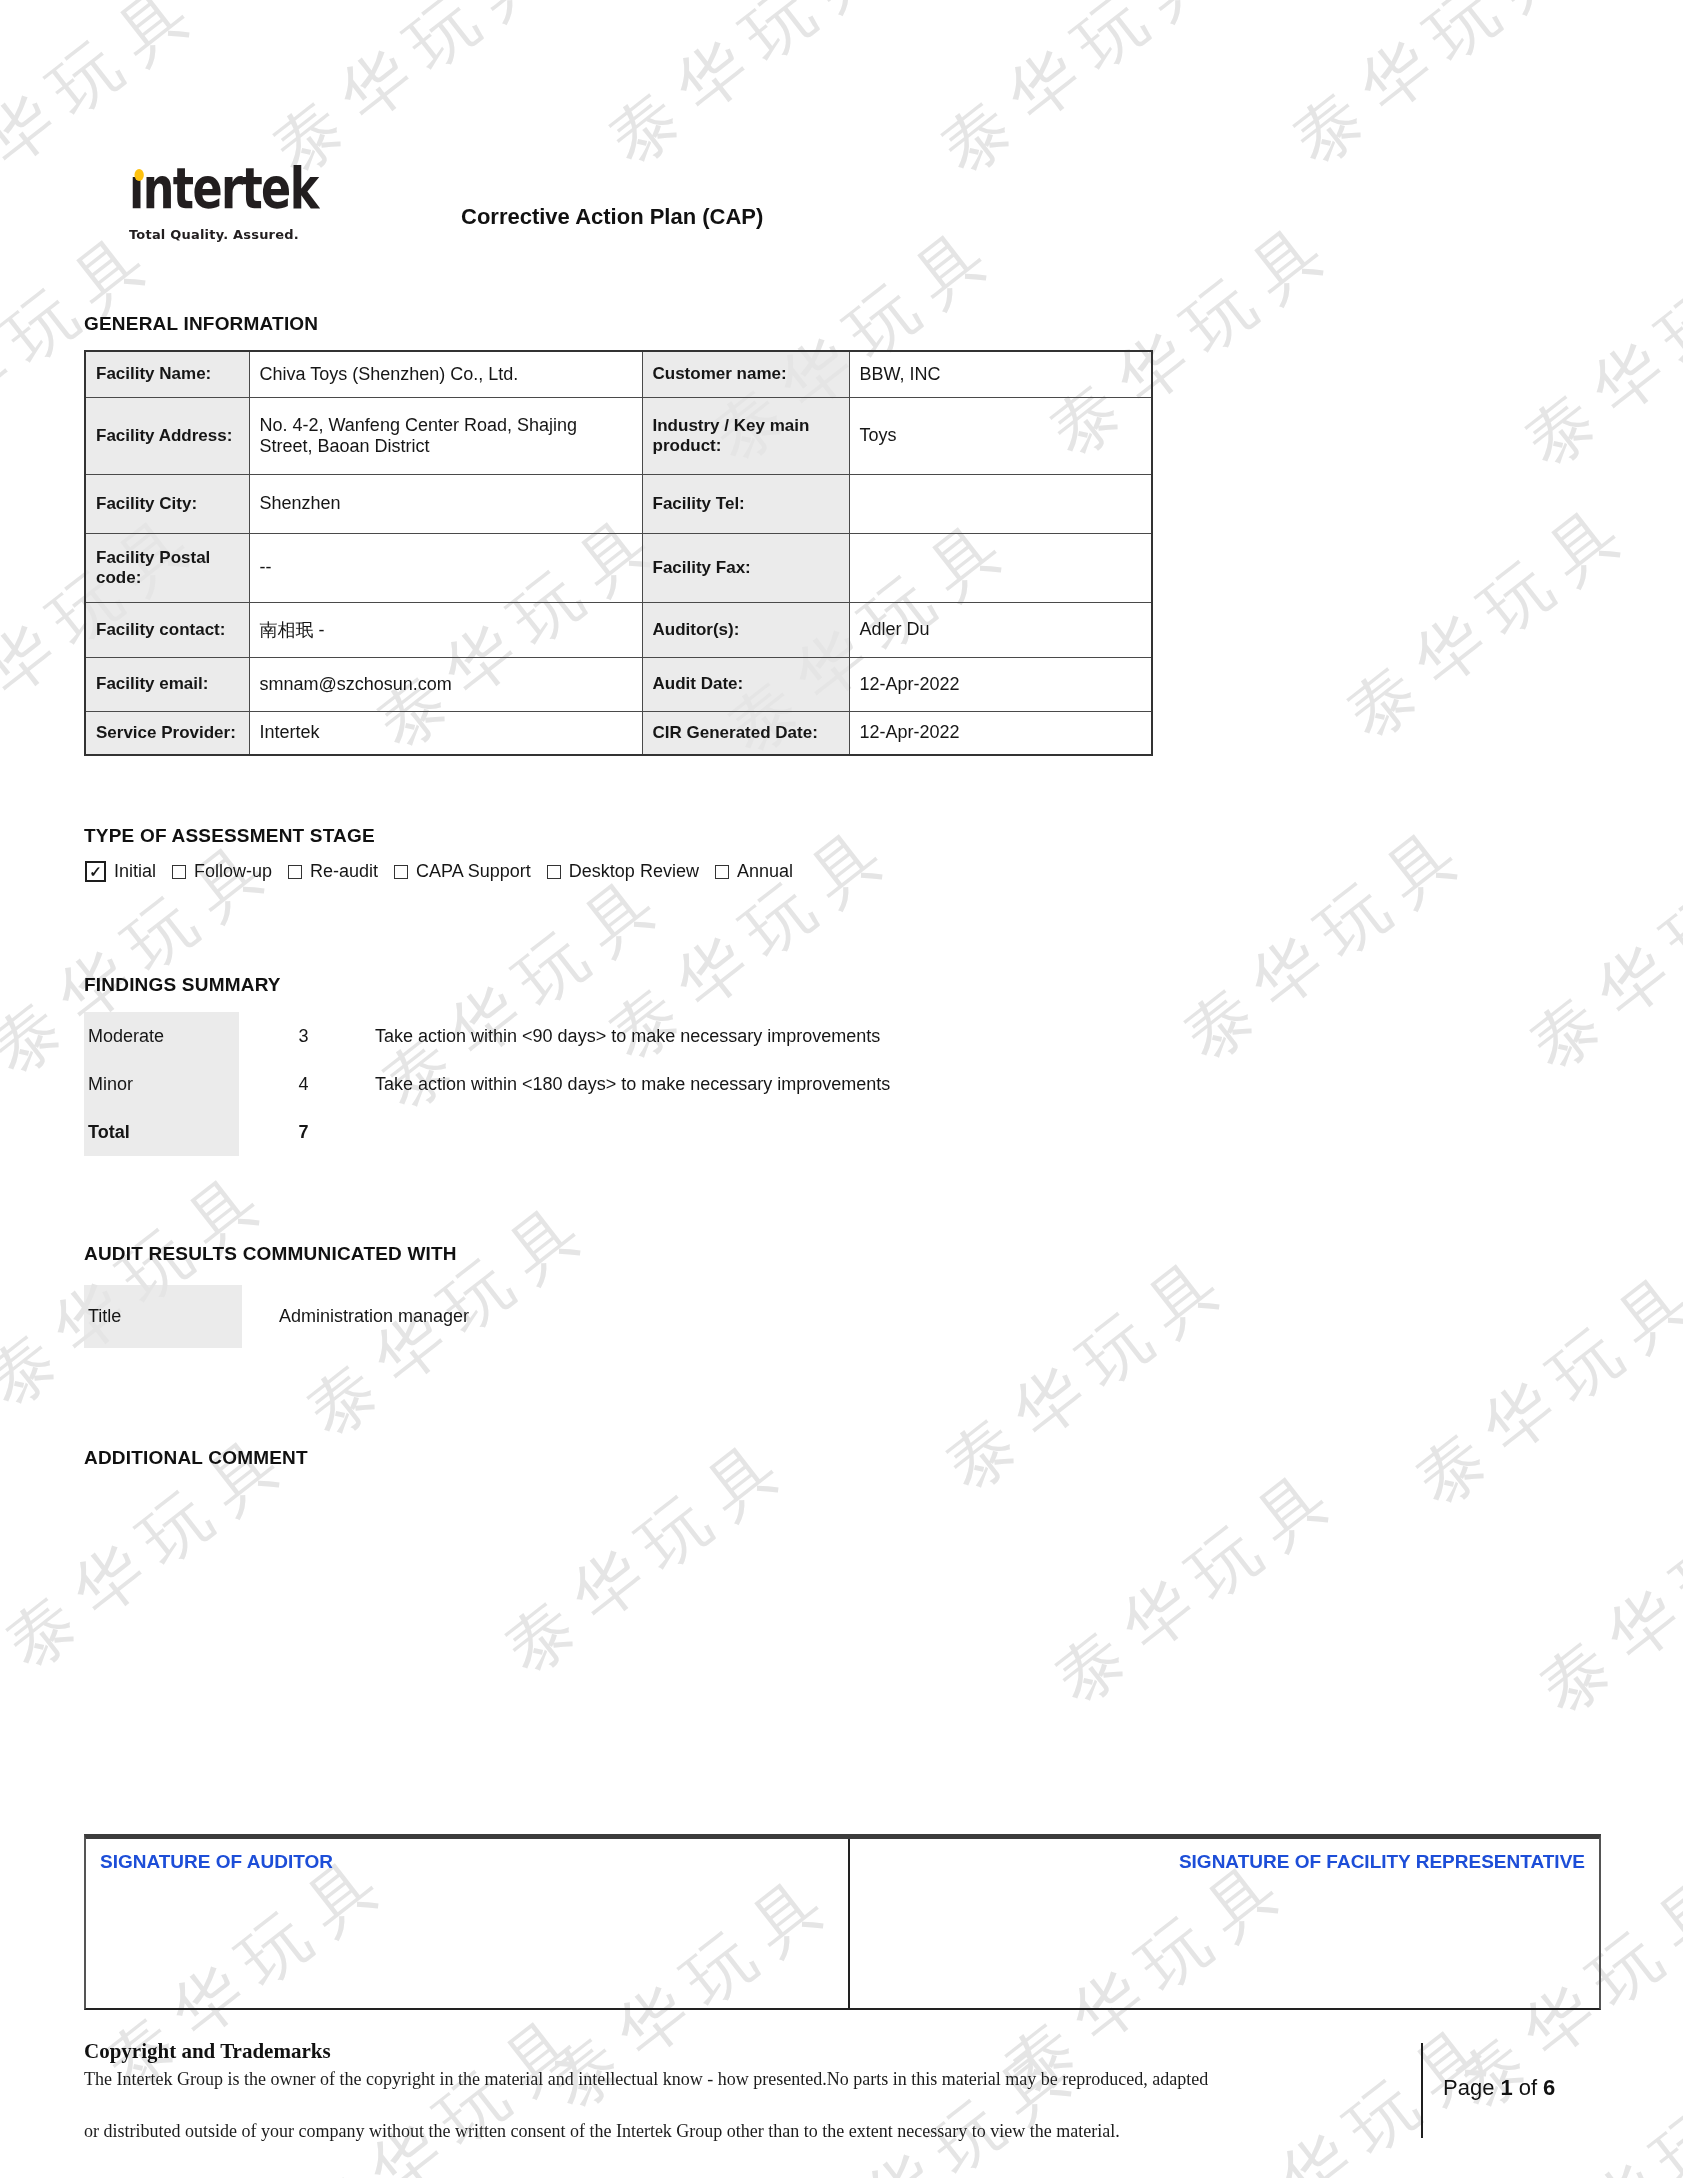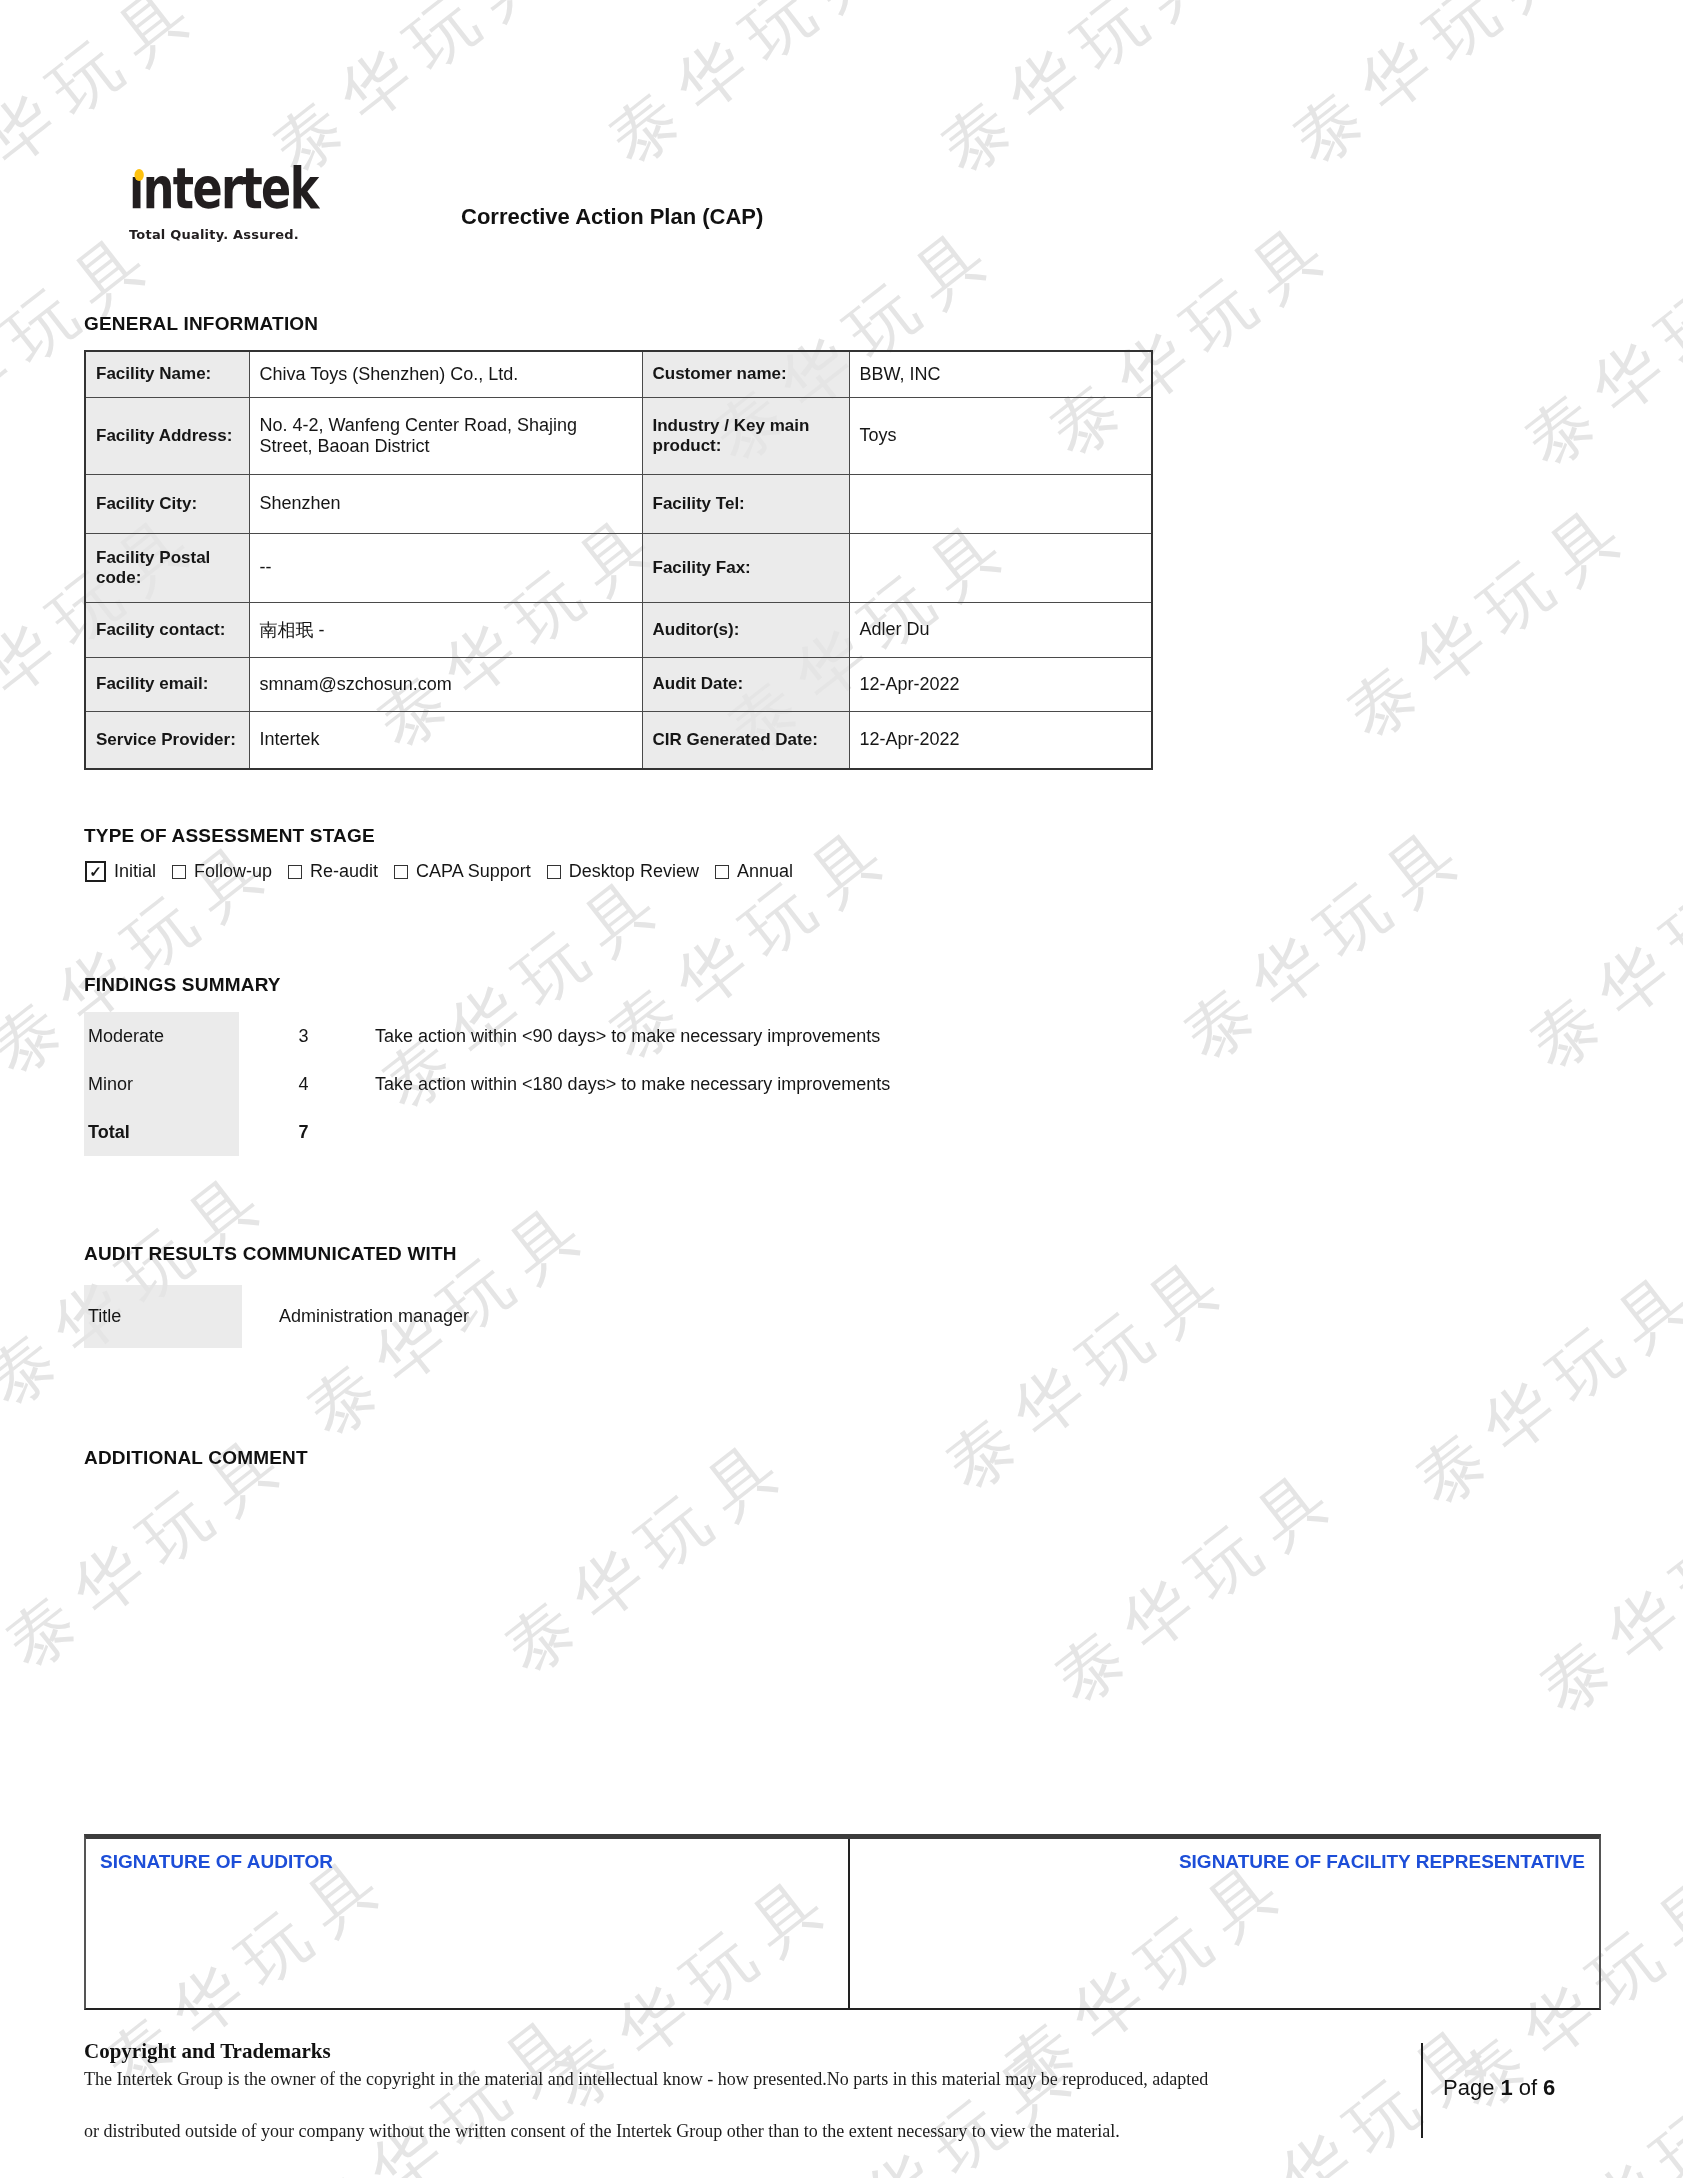--- a/index.html
+++ b/index.html
@@ -138,21 +138,21 @@
             <td class="value">南相珉 -</td>
             <th class="label nowrap">Auditor(s):</th>
             <td class="value">Adler Du</td>
           </tr>
           <tr style="height: 54px;">
             <th class="label nowrap">Facility email:</th>
             <td class="value">smnam@szchosun.com</td>
             <th class="label nowrap">Audit Date:</th>
             <td class="value">12-Apr-2022</td>
           </tr>
-          <tr style="height: 58px;">
+          <tr style="height: 44px;">
             <th class="label nowrap">Service Provider:</th>
             <td class="value">Intertek</td>
             <th class="label nowrap">CIR Generated Date:</th>
             <td class="value">12-Apr-2022</td>
           </tr>
         </tbody>
     </table>
 
     <div class="section-heading" id="h-assessment">TYPE OF ASSESSMENT STAGE</div>
     <div class="assessment-row" id="assessment-options">

